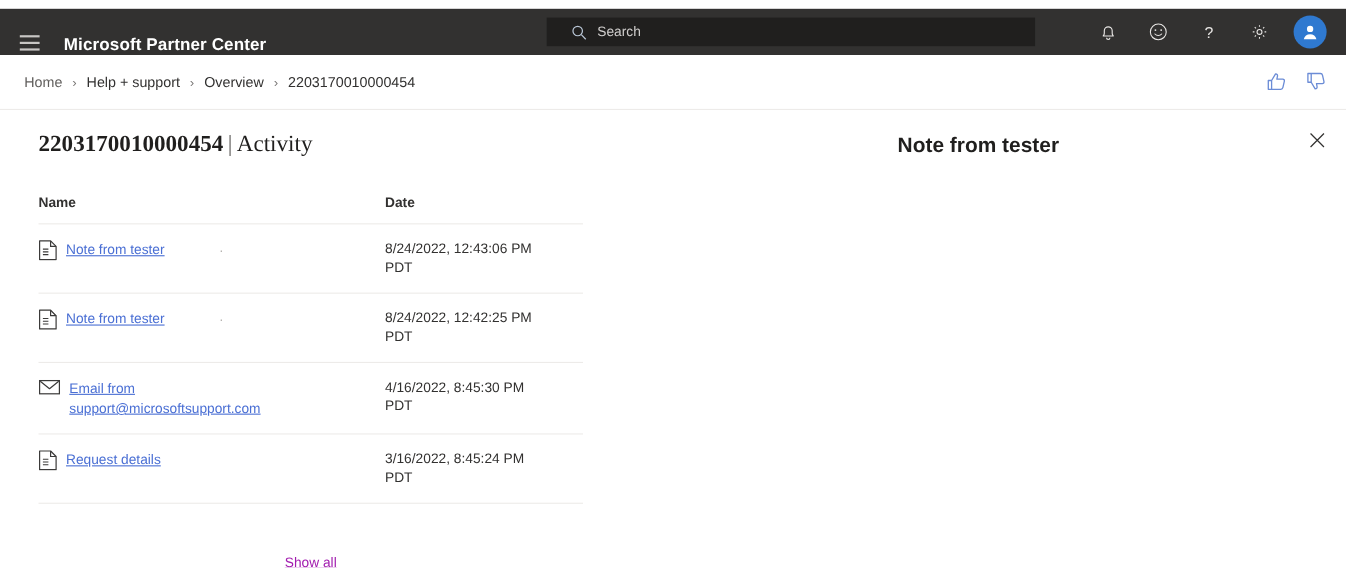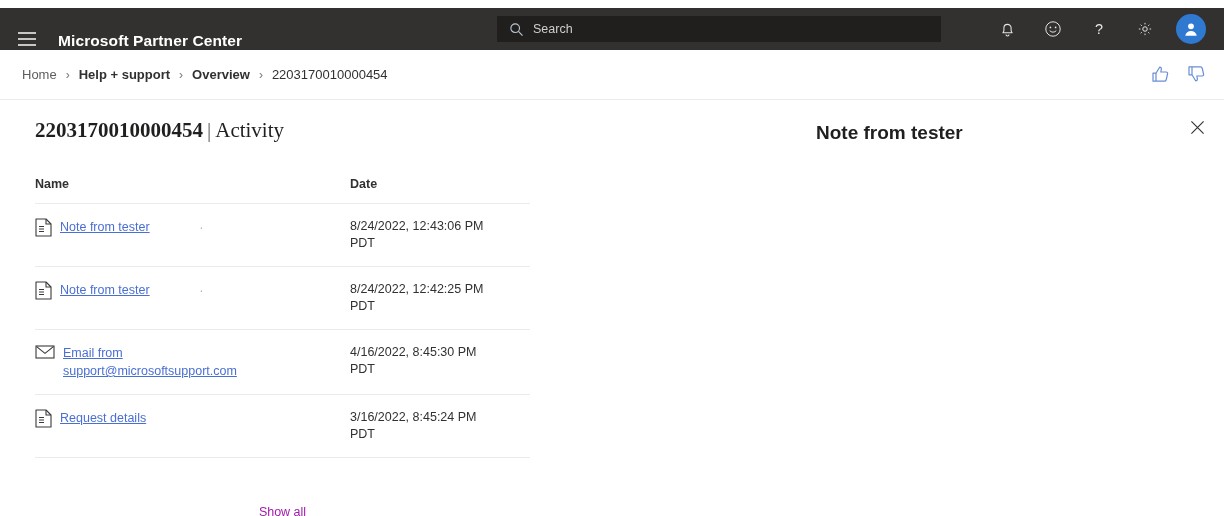--- a/index.html
+++ b/index.html
@@ -32,21 +32,21 @@
     margin-left: 18px;
     letter-spacing: .1px;
     white-space: nowrap;
   }
   #search-wrap {
     position: absolute;
     left: 497px; top: 16px;
     width: 444px; height: 26px;
     background: #201f1e;
     display: flex; align-items: center;
-    padding: 0 12px;
+    padding: 0 22px;
   }
   #search-icon { width: 15px; height: 15px; flex: 0 0 auto; }
   #search-input {
     background: transparent; border: 0; outline: 0;
     color: #d6d6d6; font-size: 12.5px;
     font-family: "Liberation Sans", sans-serif;
     margin-left: 9px; width: 100%;
   }
   #search-input::placeholder { color: #d0cecd; }
   #header-actions {
@@ -72,21 +72,21 @@
     height: 50px;
     background: #ffffff;
     border-bottom: 1px solid #edebe9;
     display: flex; align-items: center;
     padding: 0 16px 0 22px;
     gap: 36px;
   }
   #breadcrumb { display: flex; align-items: center; font-size: 13px; }
   .crumb { color: #323130; white-space: nowrap; }
   .crumb.muted { color: #605e5c; }
-  .crumb.strong { font-weight: bold; }
+  .crumb.strong { font-weight: normal; }
   .crumb-sep {
     color: #797775; margin: 0 9px; font-size: 12px;
     display: inline-block;
   }
   #crumb-actions { margin-left: auto; display: flex; align-items: center; gap: 14px; }
   .thumb { cursor: pointer; width: 22px; height: 22px; }
 
   
   #body { display: flex; height: 416px; }
 

